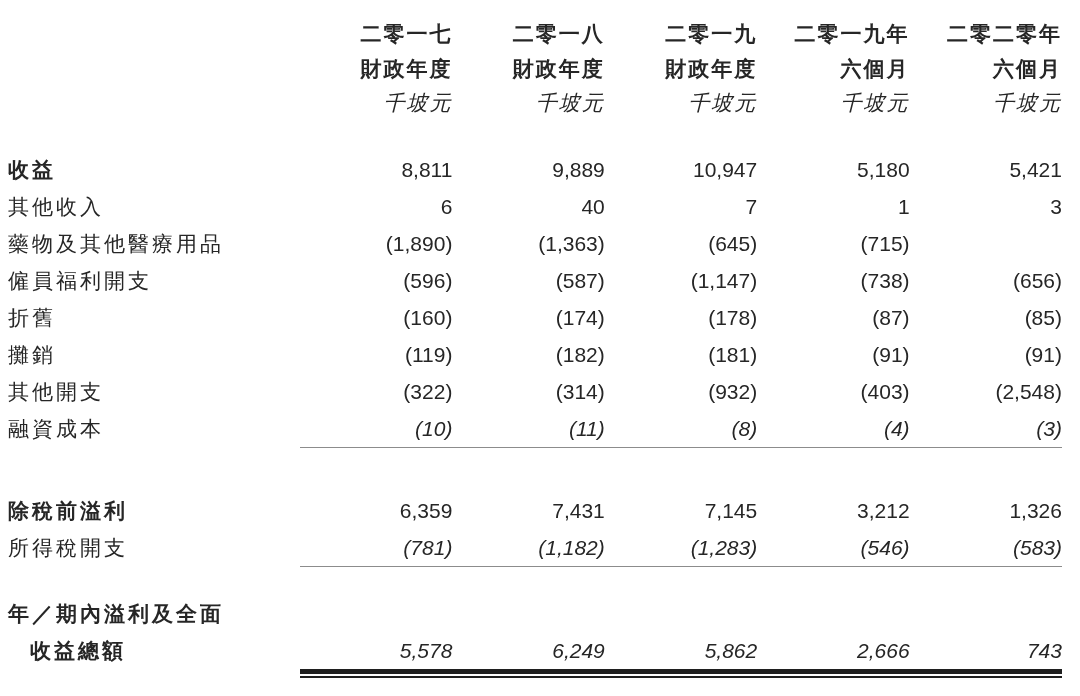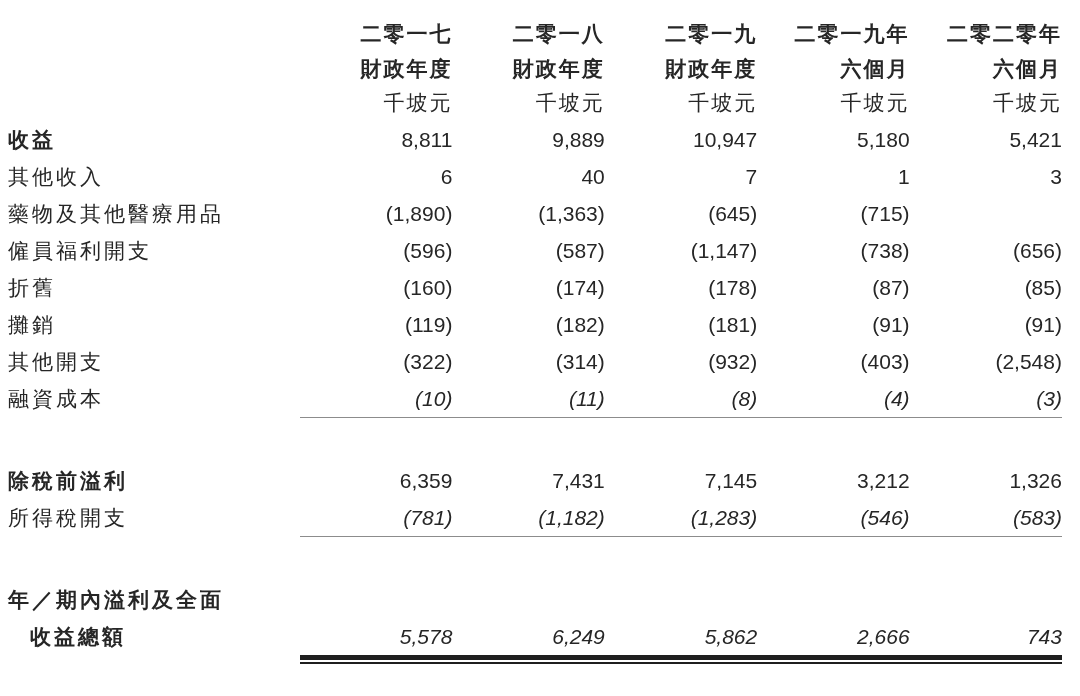--- a/index.html
+++ b/index.html
@@ -24,20 +24,21 @@
     letter-spacing: 3px;
     white-space: nowrap;
   }
   .num { text-align: right; white-space: nowrap; }
   .hdr .num {
     font-weight: bold;
     letter-spacing: 2px;
   }
   .hdr.unit-row .num {
     font-weight: normal;
+    font-style: italic;
     letter-spacing: 2px;
     font-family: "Liberation Serif", serif;
     text-align: right;
   }
   .bold { font-weight: bold; }
   .indent { padding-left: 22px; box-sizing: border-box; }
   .rule-below .num {
     border-bottom: 1.5px solid #8c8c8c;
     font-style: italic;
   }
@@ -47,23 +48,23 @@
     font-style: italic;
   }
   .dbl-rule-below .num::after {
     content: "";
     position: absolute;
     left: 0; right: 0;
     bottom: -9px;
     height: 0;
     border-bottom: 2px solid #1f1f1f;
   }
-  .gap-after-header { }
+  .gap-after-header { margin-top: 30px; }
   .gap-mid1 { margin-top: 44px; }
-  .gap-mid2 { margin-top: 44px; }
+  .gap-mid2 { margin-top: 28px; }
 </style>
 </head>
 <body>
 
 <div class="fin-table">
 
   <div class="row hdr">
     <div class="lbl"></div>
     <div class="num">二零一七</div>
     <div class="num">二零一八</div>

